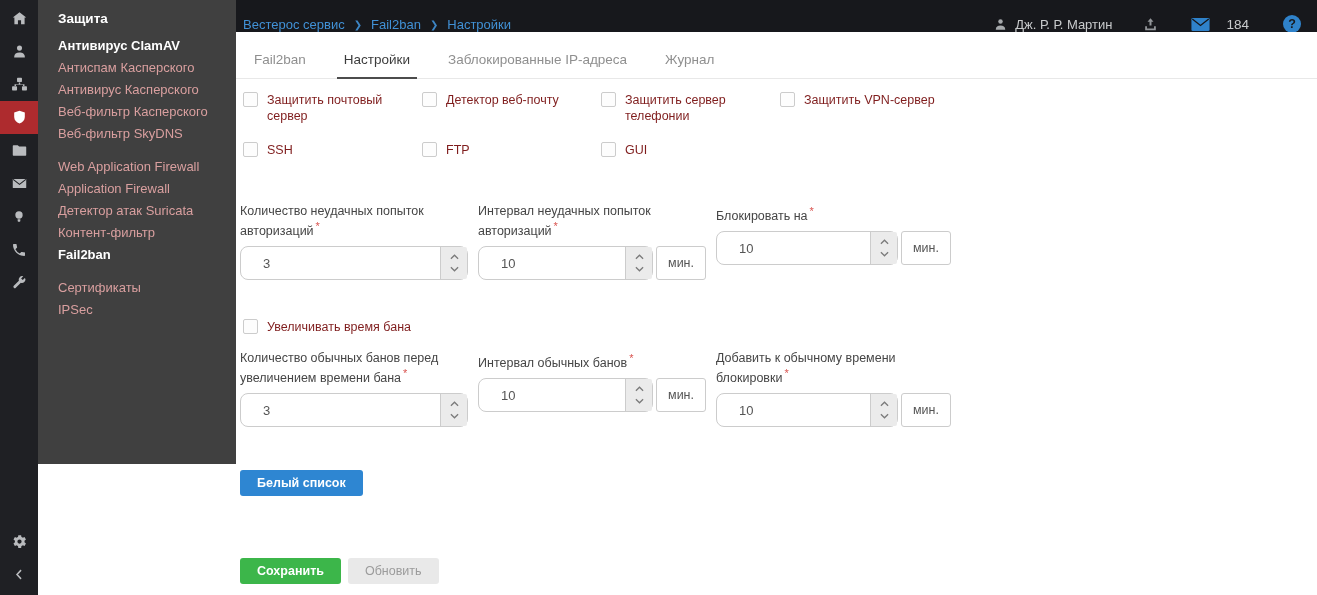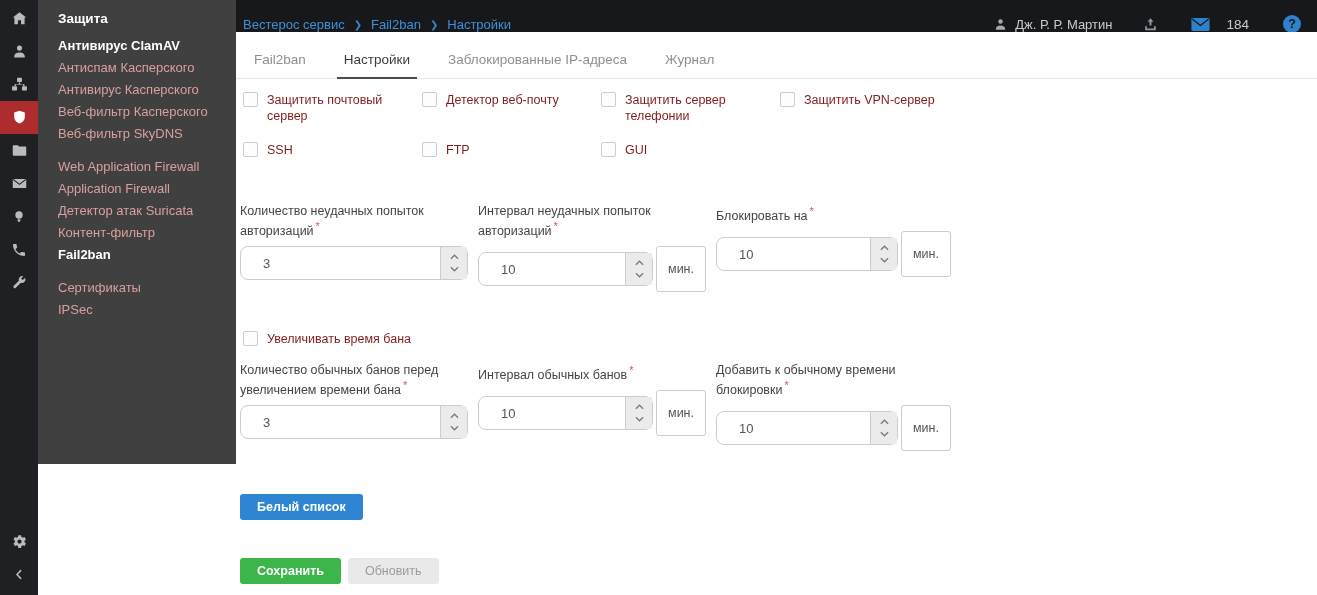--- a/index.html
+++ b/index.html
@@ -62,21 +62,21 @@
   .flabel { font-size:12.5px; color:#454545; line-height:15px; margin-bottom:7px; max-width:234px; }
   .req { color:#d9534f; font-size:11px; margin-left:2px; }
   .fctrl { display:flex; align-items:center; }
   .numfield { position:relative; height:34px; }
   .numfield input { width:100%; height:34px; border:1px solid #ccc; border-radius:8px; font-family:"Liberation Sans",sans-serif;
                     font-size:13px; color:#555; padding:0 34px 0 22px; outline:none; }
   .w228 { width:228px; } .w187 { width:187px; } .w182 { width:182px; }
   .spin { position:absolute; right:1px; top:1px; bottom:1px; width:27px; background:#ebebeb; border-left:1px solid #ccc;
           border-radius:0 2px 2px 0; display:flex; flex-direction:column; align-items:center; justify-content:center; }
   .spin-btn { display:flex; align-items:center; justify-content:center; height:12px; width:27px; cursor:pointer; }
-  .addon { height:46px; margin-left:3px; border:1px solid #ccc; border-radius:3px; display:flex; align-items:center;
+  .addon { height:34px; margin-left:3px; border:1px solid #ccc; border-radius:3px; display:flex; align-items:center;
            padding:0 11px; font-size:12.5px; color:#555; background:#fff; }
 
   .increase-row { margin:39px 0 0 7px; display:flex; align-items:flex-start; }
 
   
   .btn { display:inline-flex; align-items:center; justify-content:center; height:26px; padding:0 17px; border:none;
          border-radius:3px; font-family:"Liberation Sans",sans-serif; font-size:12.5px; cursor:pointer; }
   .btn-blue { background:#2e86d2; color:#fff; font-weight:bold; }
   .btn-green { background:#3cb64a; color:#fff; font-weight:bold; }
   .btn-gray { background:#e9e9e9; color:#9b9b9b; margin-left:7px; }

